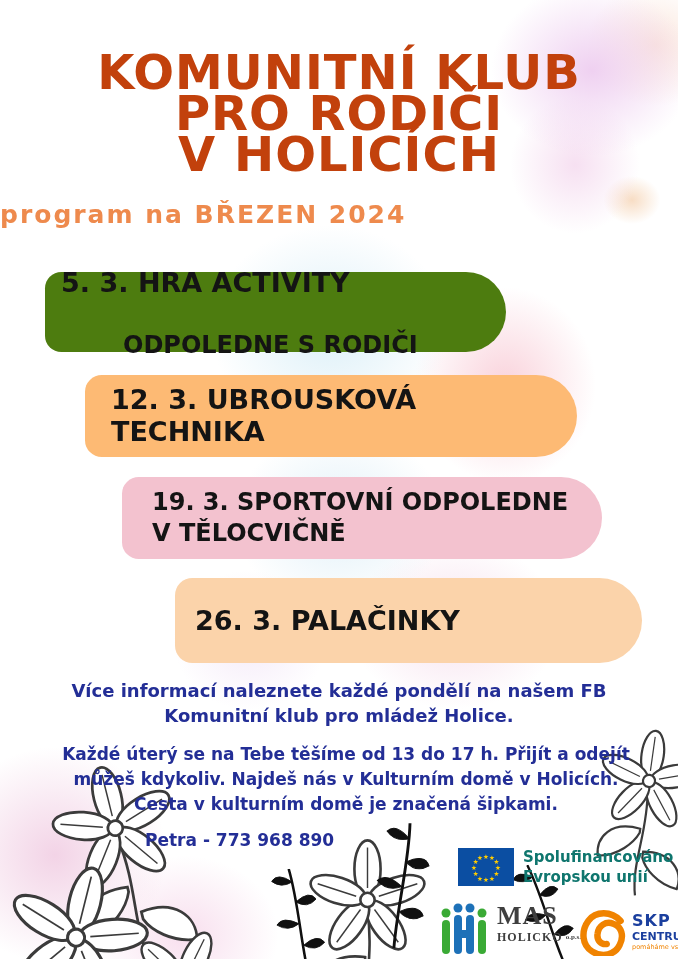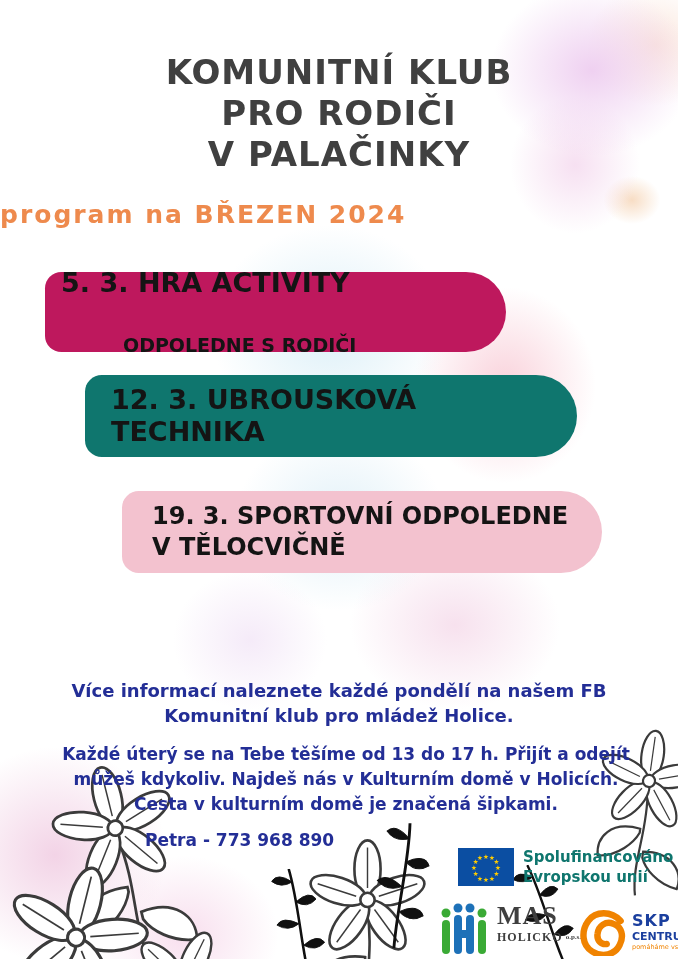--- a/index.html
+++ b/index.html
@@ -23,40 +23,40 @@
       radial-gradient(ellipse 130px 140px at 505px 385px, rgba(249,206,216,.9), rgba(249,206,216,0) 70%),
       radial-gradient(ellipse 150px 130px at 340px 520px, rgba(216,236,246,.75), rgba(216,236,246,0) 70%),
       radial-gradient(ellipse 150px 120px at 455px 625px, rgba(244,215,232,.75), rgba(244,215,232,0) 70%),
       radial-gradient(ellipse 110px 100px at 250px 640px, rgba(238,221,244,.6),  rgba(238,221,244,0) 70%),
       radial-gradient(ellipse 155px 150px at 55px 855px,  rgba(242,209,229,.95), rgba(242,209,229,0) 72%),
       radial-gradient(ellipse 130px 110px at 185px 935px, rgba(247,219,236,.9),  rgba(247,219,236,0) 72%);
   }
   
   .title{
     position:absolute;left:0;top:52px;width:100%;
-    text-align:center;color:#404040;
-    font-size:34px;font-weight:700;line-height:41px;letter-spacing:1px;
+    text-align:center;color:#c2410c;
+    font-size:48px;font-weight:700;line-height:41px;letter-spacing:1px;
   }
   .subtitle{
     position:absolute;left:0;top:200px;width:100%;
     text-align:left;color:#ee8a4d;
     font-size:25px;font-weight:700;letter-spacing:2px;
   }
   
   .event-bar{
     position:absolute;
     border-radius:18px 44px 44px 18px;
     color:#141414;font-weight:700;
     display:flex;flex-direction:column;justify-content:center;
   }
   .event-bar .event-line{font-size:27px;line-height:32px;}
-  .event-bar .event-note{font-size:19px;line-height:24px;padding-left:62px;margin-top:34px;}
+  .event-bar .event-note{font-size:24px;line-height:24px;padding-left:62px;margin-top:34px;}
   #bar0{left:45px; top:272px; width:445px;height:80px;padding-left:16px;}
   #bar1{left:85px; top:375px; width:466px;height:82px;padding-left:26px;}
-  #bar2{left:122px;top:477px; width:450px;height:82px;padding-left:30px;margin-top:14px;}
+  #bar2{left:122px;top:477px; width:450px;height:82px;padding-left:30px;}
   #bar2 .event-line{font-size:24px;line-height:31px;padding-right:28px;}
   #bar3{left:175px;top:578px; width:447px;height:85px;padding-left:20px;}
   
   .info-fb{
     position:absolute;left:49px;top:678px;width:580px;
     text-align:center;color:#232e96;
     font-size:18px;font-weight:700;line-height:25px;
   }
   .info-visit{
     position:absolute;left:60px;top:742px;width:572px;
@@ -162,46 +162,52 @@
   <svg class="deco" style="left:520px;top:862px;width:50px;height:105px;transform:rotate(-18deg)">
       <use href="#branch"></use>
     </svg>
   <svg class="deco" style="left:640px;top:402px;width:40px;height:90px;transform:rotate(12deg)" opacity="0">
       <use href="#branch"></use>
     </svg>
 
   <div class="title">
     <div>KOMUNITNÍ KLUB</div>
     <div>PRO RODIČI</div>
-    <div>V PALAČINKY</div>
+    <div>V HOLICÍCH</div>
   </div>
   <div class="subtitle">program na BŘEZEN 2024</div>
 
-  <div class="event-bar" id="bar0" style="background-color: #be185d;">
+  <div class="event-bar" id="bar0" style="background-color: #4d7c0f;">
     <div class="event-line">
       <span>5. 3.</span>
       <span>HRA ACTIVITY</span>
     </div>
     <div class="event-note">ODPOLEDNE S RODIČI</div>
   </div>
 
-  <div class="event-bar" id="bar1" style="background-color: #0f766e;">
+  <div class="event-bar" id="bar1" style="background-color: #fdba74;">
     <div class="event-line">
       <span>12. 3.</span>
       <span>UBROUSKOVÁ TECHNIKA</span>
     </div>
   </div>
 
   <div class="event-bar" id="bar2" style="background-color: rgb(243, 194, 207);">
     <div class="event-line">
       <span>19. 3.</span>
       <span>SPORTOVNÍ ODPOLEDNE V TĚLOCVIČNĚ</span>
     </div>
   </div>
 
+  <div class="event-bar" id="bar3" style="background-color: rgb(251, 211, 170);">
+    <div class="event-line">
+      <span>26. 3.</span>
+      <span>PALAČINKY</span>
+    </div>
+  </div>
 
   <div class="info-fb">Více informací naleznete každé pondělí na našem FB Komunitní klub pro mládež Holice.</div>
   <div class="info-visit">Každé úterý se na Tebe těšíme od 13 do 17 h. Přijít a odejít můžeš kdykoliv. Najdeš nás v Kulturním domě v Holicích. Cesta v kulturním domě je značená šipkami.</div>
 
   <div class="contacts">
     <div>Petra - 773 968 890</div>
   </div>
 
   <svg class="eu-flag" viewBox="0 0 56 38">
     <rect x="0" y="0" width="56" height="38" fill="#0b4ea2"></rect>

